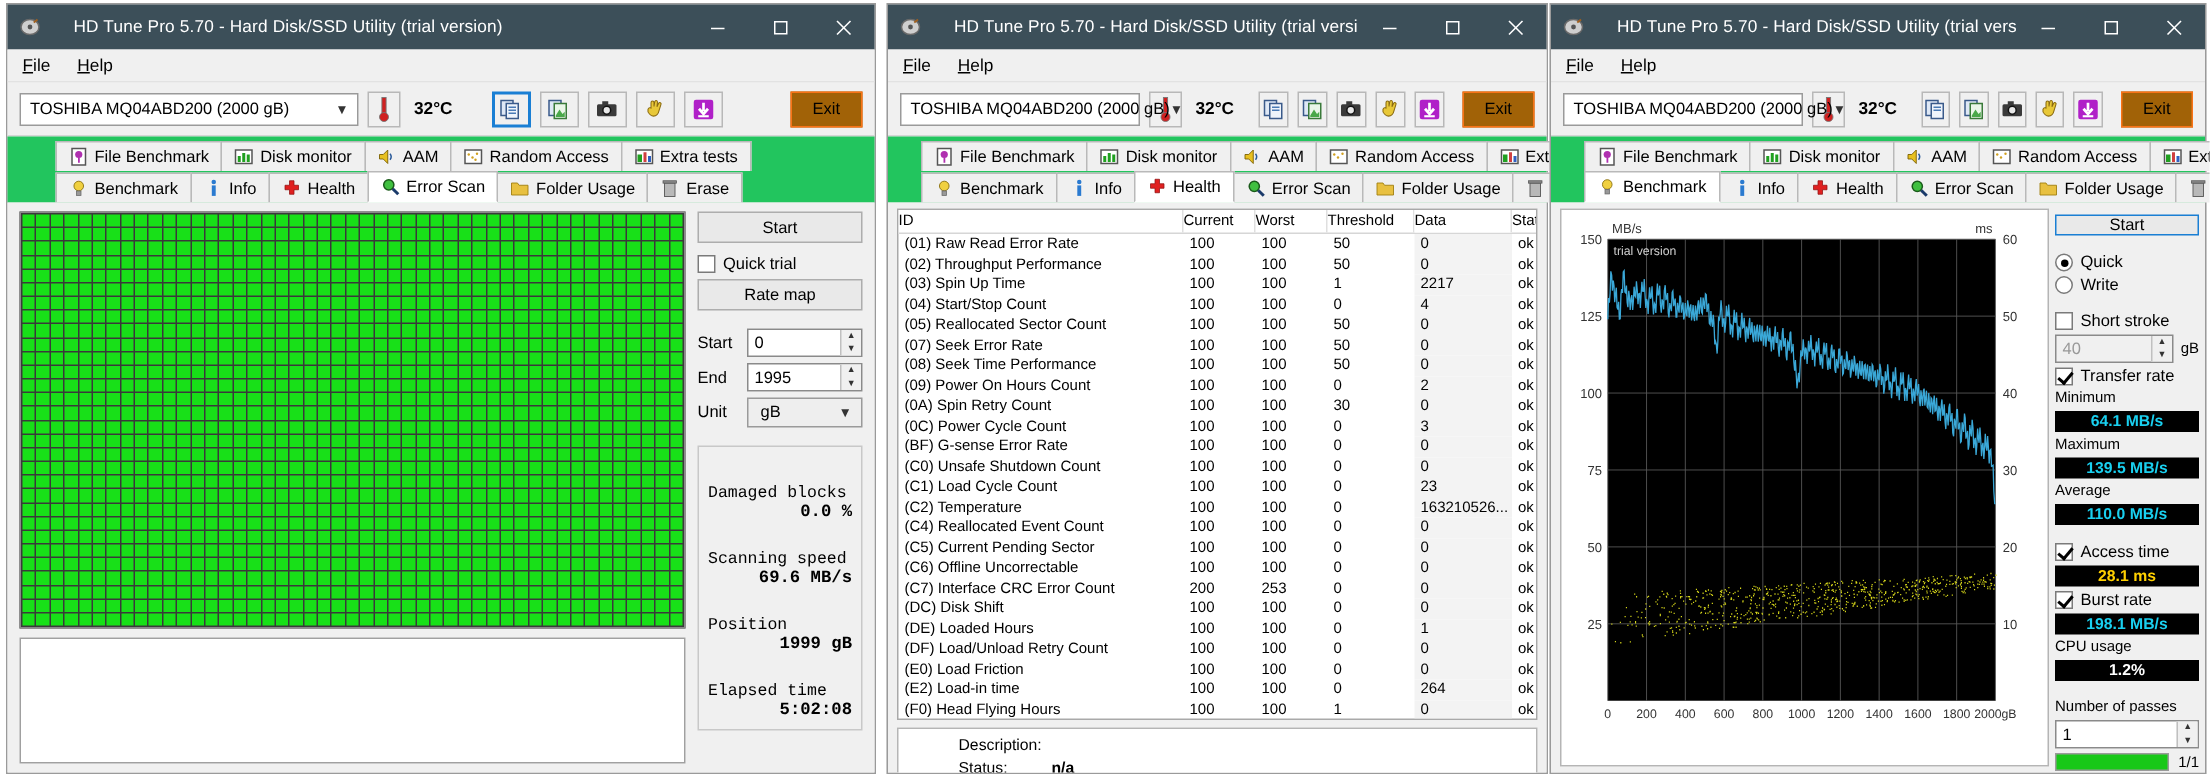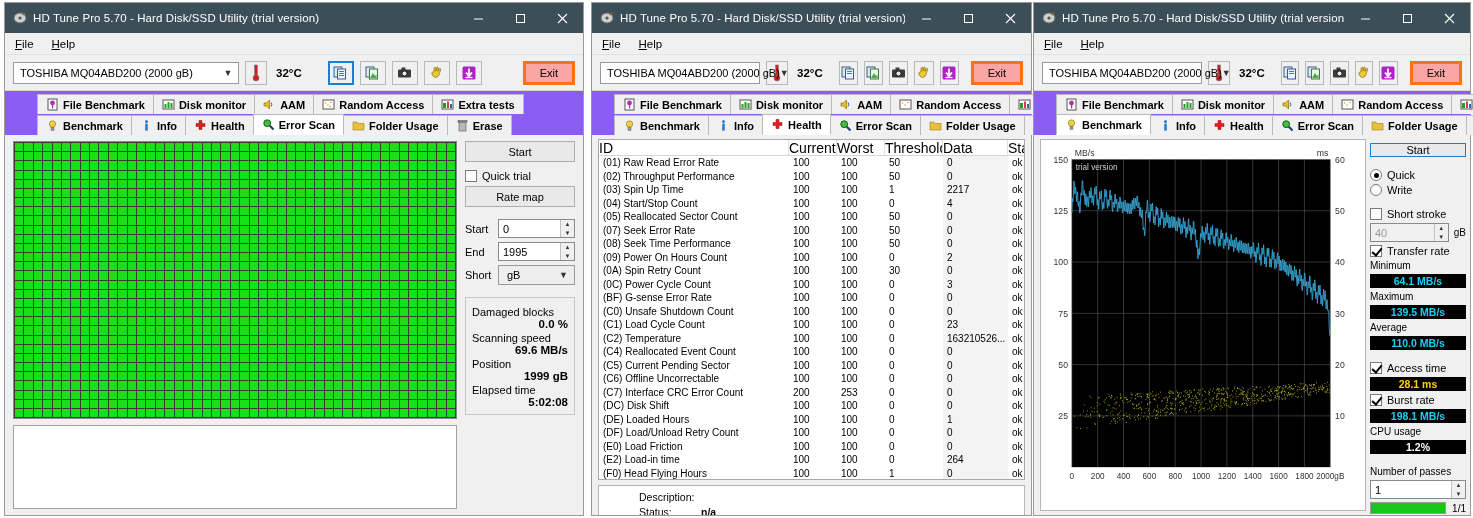--- a/index.html
+++ b/index.html
@@ -21,21 +21,21 @@
   }
   .titlebar {
     height: 30px; flex: 0 0 30px;
     background: #3c4f59;
     display: flex; align-items: center;
     padding: 0 0 0 8px;
     color: #ffffff;
   }
   .title-ico { width: 14px; height: 14px; margin-right: 6px; flex:0 0 14px; position:relative; }
   .title-ico svg { display:block; }
-  .title-text { font-size: 11.5px; white-space: nowrap; letter-spacing: .1px; flex:1 1 auto; overflow:hidden; }
+  .title-text { font-size: 11.5px; white-space: nowrap; letter-spacing: .1px; flex:1 1 auto; overflow:hidden;margin-left:16px; }
   .wbtns { display:flex; height:30px; }
   .wbtn {
     width: 42px; height: 30px; display:flex; align-items:center; justify-content:center;
     color:#fff; font-size: 13px; line-height:1;
   }
   .wbtn svg { display:block; }
 
   .menubar {
     height: 22px; flex:0 0 22px; background:#f0f0f0;
     display:flex; align-items:center; padding-left:10px; gap:18px;
@@ -62,27 +62,27 @@
     display:flex; align-items:center; justify-content:center; padding:0 3px;
   }
   .temptext { font-size: 11.5px; font-weight:bold; color:#000; white-space:nowrap; margin-left:3px;}
   .tb-btn {
     width:26px; height:24px; border:1px solid #b8b8b8; background:#f0f0f0;
     display:flex; align-items:center; justify-content:center;
   }
   .tb-btn.sel { border:2px solid #1a7fd4; }
   .tb-btn.dl { background:#f0f0f0; }
   .exit-btn {
-    height:24px; padding: 0 14px; border:3px solid #f97316; background:#fca5a5;
+    height:24px; padding: 0 14px; border:1px solid #f97316; background:#a16207;
     font-size:11px; display:flex; align-items:center; justify-content:center; color:#000;
   }
   .spacer { flex:1 1 auto; }
 
   
-  .tabs-wrap { flex:0 0 44px; background:#8b5cf6; padding: 2px 4px 0 6px; position:relative;font-weight:bold; }
+  .tabs-wrap { flex:0 0 44px; background:#22c55e; padding: 2px 4px 0 6px; position:relative; }
   .tabrow { display:flex; height:21px; align-items:flex-end; }
   .tab {
     height:20px; display:flex; align-items:center; gap:4px;
     padding: 0 8px; font-size:11px; color:#000;
     border:1px solid #b9b9b9; border-bottom:none; background:#f0f0f0;
     margin-right:-1px; white-space:nowrap;
   }
   .tab.active { background:#ffffff; height:21px; position:relative; z-index:3; }
   .tabrow.row2 .tab.active { border-bottom:1px solid #fff; }
   .tabicon { width:13px; height:13px; display:flex; align-items:center; justify-content:center; flex:0 0 13px;}
@@ -122,34 +122,34 @@
   .spin .sbtns { width:14px; height:17px; border-left:1px solid #c0c0c0; display:flex; flex-direction:column; background:#f0f0f0;}
   .sb { flex:1 1 50%; display:flex; align-items:center; justify-content:center; font-size:6px; color:#333; }
   .unitsel { flex:1 1 auto; height:20px; border:1px solid #9a9a9a; background:#eee; display:flex; align-items:center; padding-left:8px; font-size:11px; position:relative;}
   .unitsel .carat { position:absolute; right:6px; font-size:9px; color:#333;}
 
   .group { border:1px solid #c8c8c8; padding: 4px 6px 6px; position:relative; margin-top:6px; }
   .group > .gtitle { position:absolute; top:-7px; left:6px; background:#f0f0f0; padding:0 3px; font-size:11px; color:#000;}
   .legrow { display:flex; align-items:center; gap:4px; font-size:11px; margin-top:2px; }
   .swatch { width:10px; height:10px; flex:0 0 10px; border:1px solid #333;}
 
-  .statblock { margin-top:2px; }
+  .statblock { margin-top:19px;font-family:Liberation Mono, monospace; }
   .stat-l { font-size:11px; color:#000; }
   .stat-v { font-size:11.5px; color:#000; font-weight:bold; text-align:right; }
 
   
   .w2-body { position:absolute; inset:0; padding: 4px 6px 4px 6px; display:flex; flex-direction:column; }
   .smart-table {
     flex: 0 0 341px;
     background:#fff; border:1px solid #a9a9a9;
     display:flex; flex-direction:column; overflow:hidden;
   }
   .st-head { display:flex; height:16px; border-bottom:1px solid #d6d6d6; background:#fff; flex:0 0 16px; }
   .st-head div {
-    font-size:14px; color:#000; padding-left:0; line-height:16px;
+    font-size:10px; color:#000; padding-left:0; line-height:16px;
     border-right:1px solid #dfdfdf; overflow:hidden; white-space:nowrap;
   }
   .st-rows { flex:1 1 auto; overflow:hidden; }
   .st-row { display:flex; height:13.5px; }
   .st-row div { font-size:10px; color:#000; padding-left:4px; line-height:13.5px; overflow:hidden; white-space:nowrap; }
   .c-id { width:190px; flex:0 0 190px; }
   .c-cur { width:48px; flex:0 0 48px; }
   .c-wor { width:48px; flex:0 0 48px; }
   .c-thr { width:58px; flex:0 0 58px; }
   .c-dat { width:65px; flex:0 0 65px; background:#f3f3f3; }
@@ -1814,21 +1814,21 @@
             <span class="lbl">End</span>
             <span class="spin">
               <span class="sv">1995</span>
               <span class="sbtns">
                   <span class="sb">▲</span>
                   <span class="sb">▼</span>
                 </span>
             </span>
           </div>
           <div class="fieldrow">
-            <span class="lbl">Short</span>
+            <span class="lbl">Unit</span>
             <span class="unitsel">
               <span>gB</span>
               <span class="carat">▼</span>
             </span>
           </div>
 
 
           <div class="group" style="margin-top:8px; padding-top:6px;">
             <div class="statblock">
               <div class="stat-l">Damaged blocks</div>

